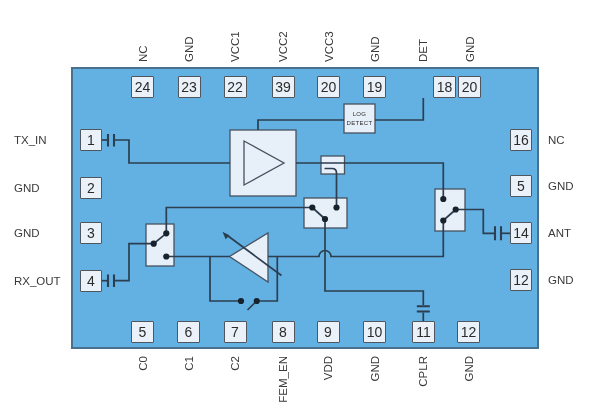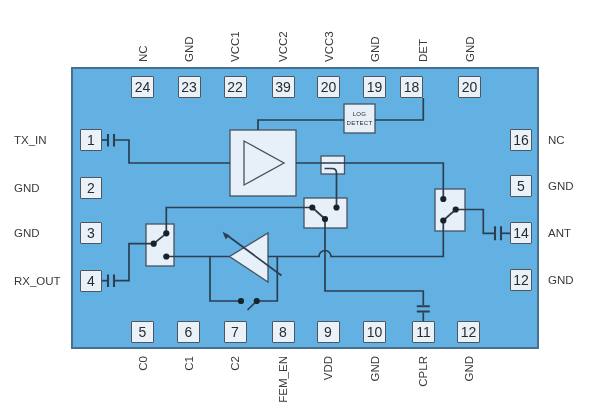--- a/index.html
+++ b/index.html
@@ -110,21 +110,21 @@
     <text x="359.5" y="116" text-anchor="middle" font-size="6" fill="#2d2d2d" font-family="Liberation Sans, sans-serif" letter-spacing="0.3">LOG</text>
     <text x="359.5" y="124.5" text-anchor="middle" font-size="6" fill="#2d2d2d" font-family="Liberation Sans, sans-serif" letter-spacing="0.3">DETECT</text>
   </svg>
 
   <div class="pin" style="left:131px;top:76px">24</div>
   <div class="pin" style="left:177.5px;top:76px">23</div>
   <div class="pin" style="left:223.5px;top:76px">22</div>
   <div class="pin" style="left:271.5px;top:76px">39</div>
   <div class="pin" style="left:317px;top:76px">20</div>
   <div class="pin" style="left:363px;top:76px">19</div>
-  <div class="pin" style="left:400px;top:76px">18</div>
+  <div class="pin" style="left:433px;top:76px">18</div>
   <div class="pin" style="left:458px;top:76px">20</div>
 
   <div class="pin" style="left:131px;top:321px">5</div>
   <div class="pin" style="left:177px;top:321px">6</div>
   <div class="pin" style="left:223.5px;top:321px">7</div>
   <div class="pin" style="left:271.5px;top:321px">8</div>
   <div class="pin" style="left:316.5px;top:321px">9</div>
   <div class="pin" style="left:363px;top:321px">10</div>
   <div class="pin" style="left:412px;top:321px">11</div>
   <div class="pin" style="left:457px;top:321px">12</div>

